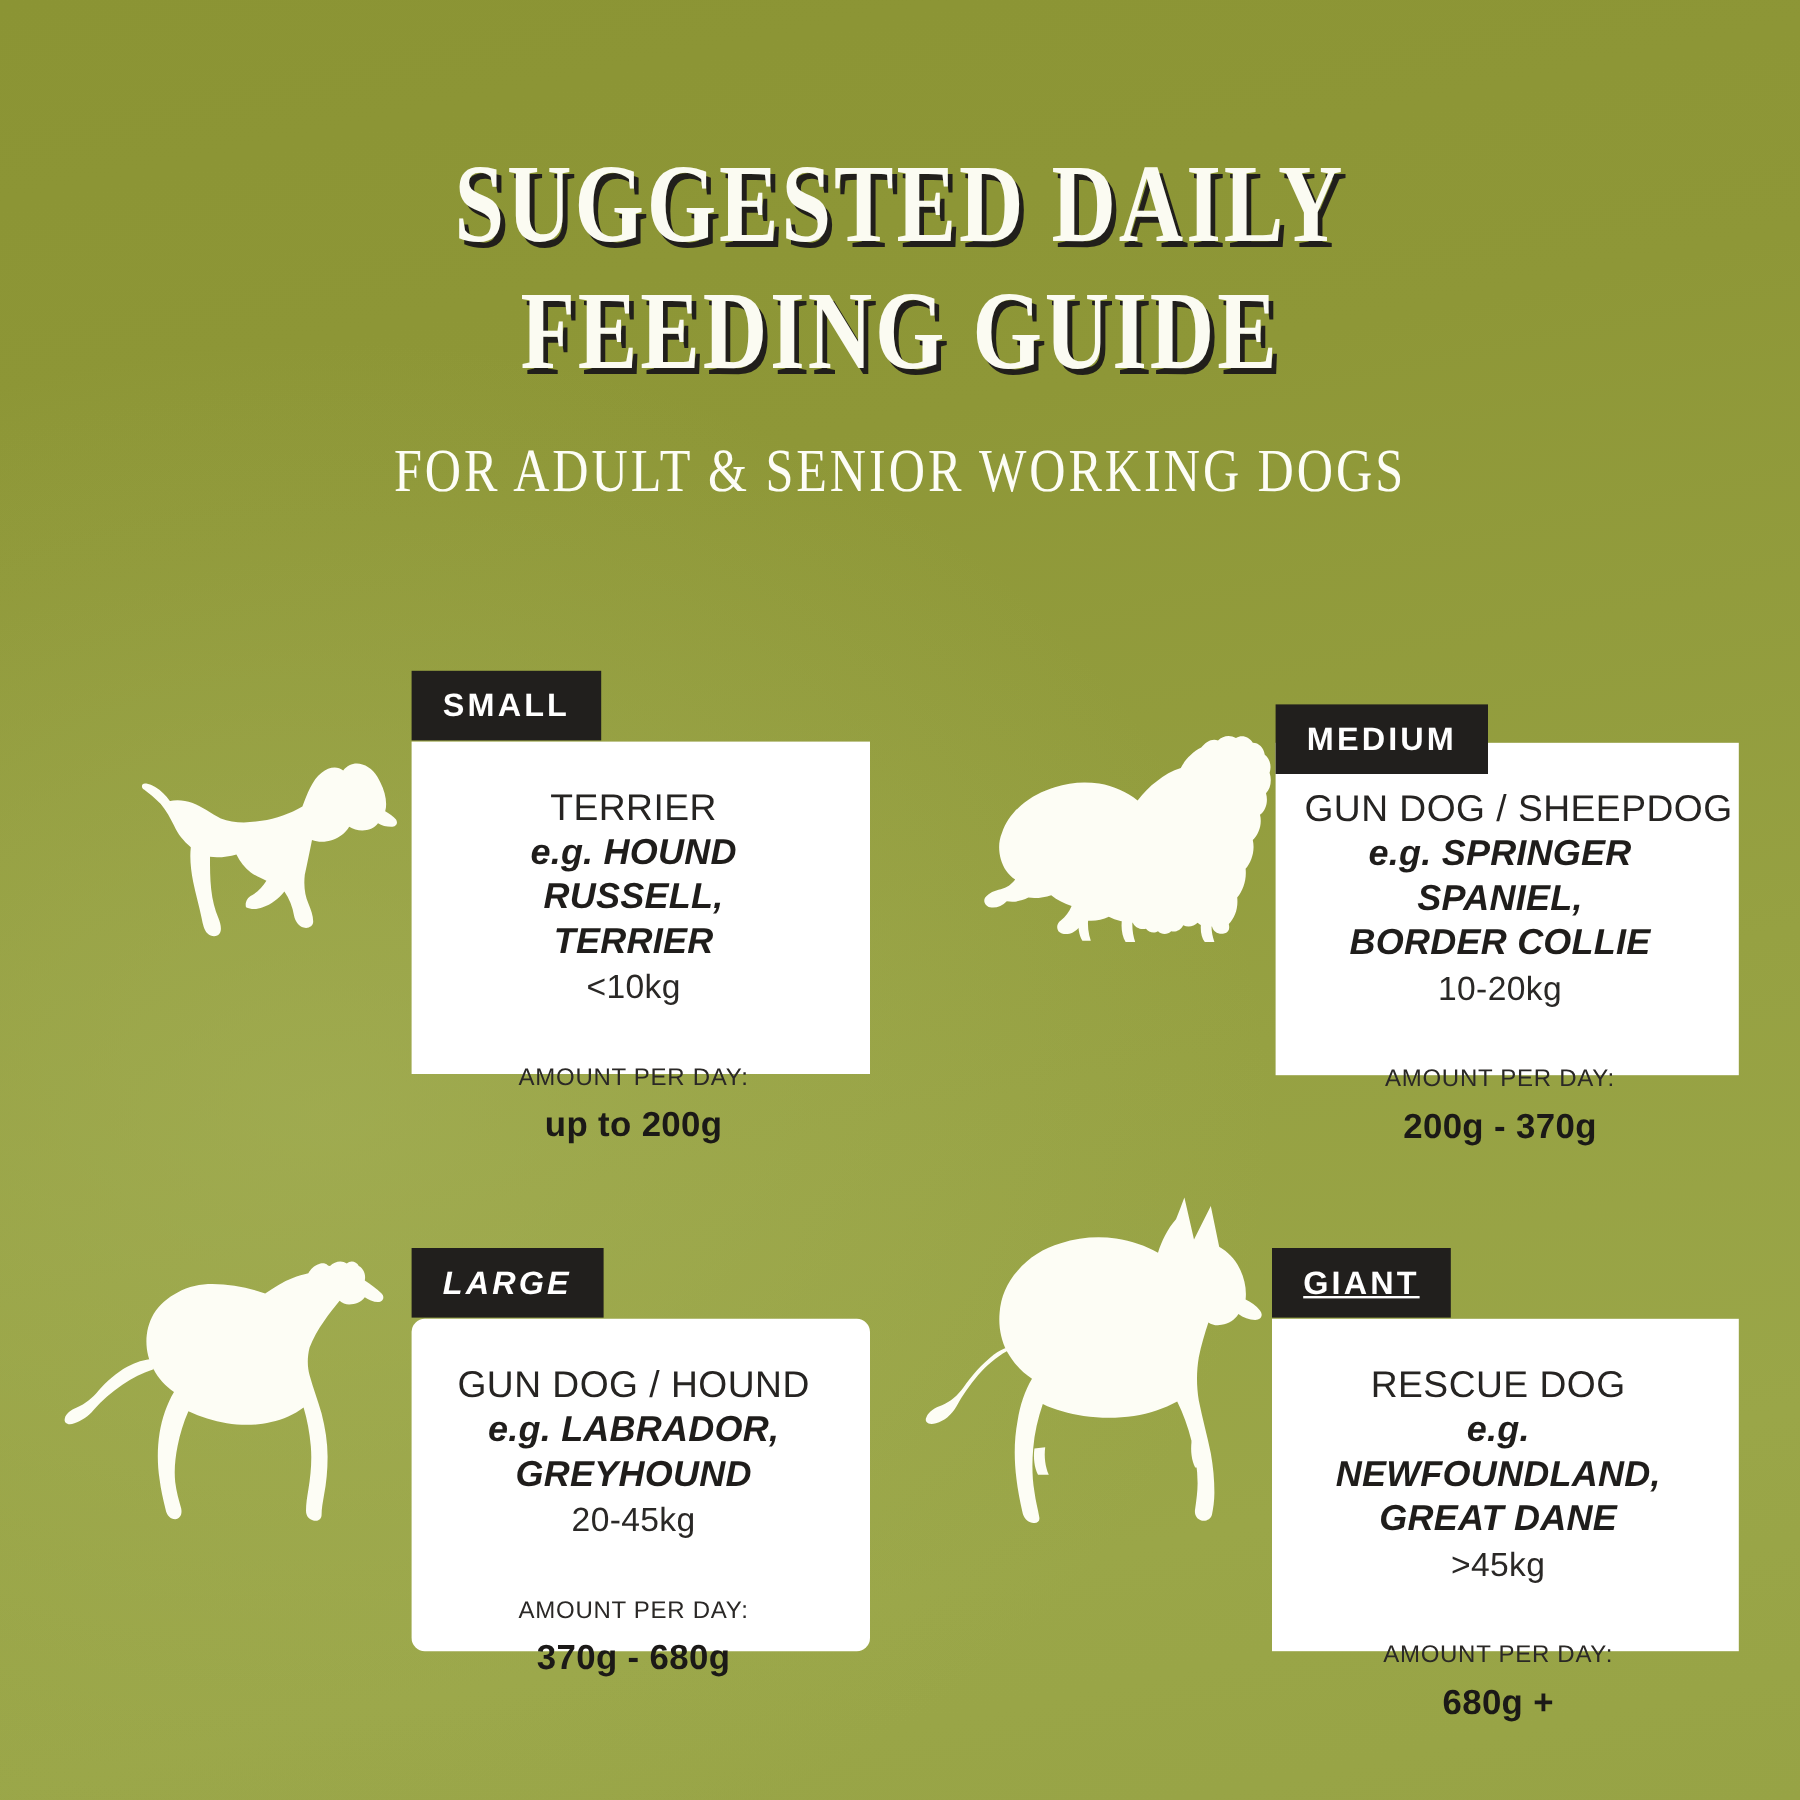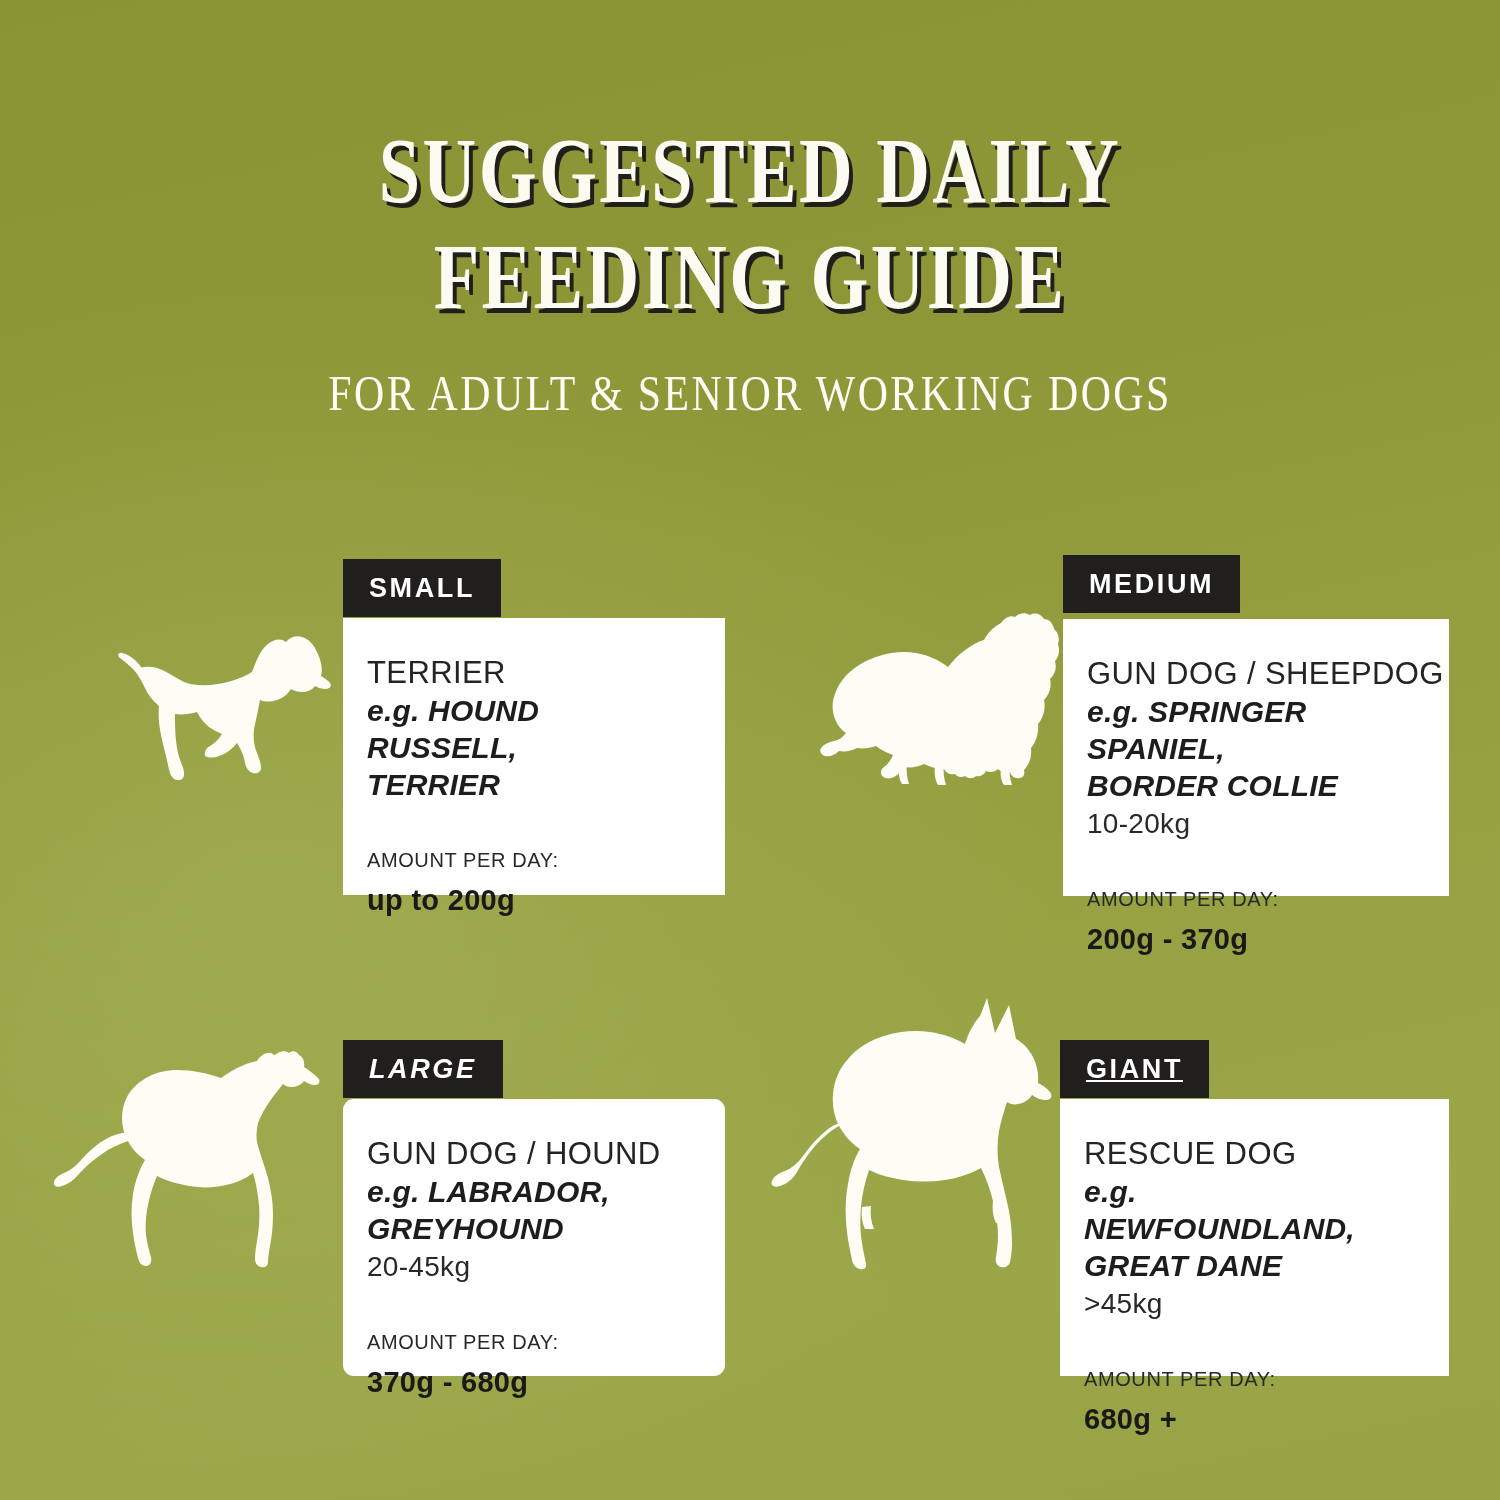--- a/index.html
+++ b/index.html
@@ -55,20 +55,21 @@
     line-height:1;
     z-index:3;
     white-space:nowrap;
   }
   .card{
     position:absolute;
     background:#ffffff;
     z-index:2;
     box-sizing:border-box;
     padding:36px 36px 30px 24px;
+    text-align:center;
   }
   .c-type{
     font-size:31px;
     color:#262422;
     font-weight:400;
     letter-spacing:0.4px;
     line-height:38px;
     white-space:nowrap;
   }
   .c-eg{
@@ -138,20 +139,21 @@
       </svg>
     </div>
     <div class="tag" style="left:343px;top:559px;text-align:center;">SMALL</div>
     <div class="card" style="left:343px;top:618px;width:382px;height:277px;">
       <div class="c-type">TERRIER</div>
       <div class="c-eg">
         <span class="lead">e.g.</span>
         <span>HOUND RUSSELL,</span><br>
         <span>TERRIER</span>
       </div>
+      <div class="c-weight">&lt;10kg</div>
       <div class="c-amount-label">AMOUNT PER DAY:</div>
       <div class="c-amount-value">up to 200g</div>
     </div>
   </div>
 
   <div class="entry">
     <div class="dog" style="left:805px;top:605px;width:255px;height:180px;">
       <svg viewBox="0 0 255 180" xmlns="http://www.w3.org/2000/svg">
         <path fill="#fdfdf5" d="M196 18 C200 13,205 10,210 12 C214 8,220 7,225 10 C230 7,236 9,239 14
           C244 14,248 18,249 24 C253 27,255 33,253 39 C255 45,254 52,250 56 C252 63,250 70,245 74
@@ -163,21 +165,21 @@
           C46 146,40 147,34 146 C30 150,25 152,20 151 C16 150,14 146,16 143 C19 139,24 137,29 136
           C34 135,38 132,41 128 C35 124,31 118,29 111 C27 104,27 96,30 89 C33 80,39 72,46 66
           C54 59,64 54,74 51 C86 47,99 46,111 48 C123 50,134 55,143 62 C148 56,153 50,159 46
           C165 41,172 37,179 35 C182 29,188 22,196 18 Z"></path>
         <path fill="#fdfdf5" d="M94 160 C93 167,94 174,97 179 L104 179 C102 173,101 166,102 159 Z"></path>
         <path fill="#fdfdf5" d="M130 161 C129 168,130 175,133 180 L141 180 C139 174,138 167,139 160 Z"></path>
         <path fill="#fdfdf5" d="M196 163 C195 170,196 176,199 180 L207 180 C205 174,204 168,205 162 Z"></path>
         <path fill="#fdfdf5" d="M39 140 C35 144,30 147,24 148 C19 149,16 147,17 144 C19 140,24 138,29 137 C34 136,38 134,41 131 Z"></path>
       </svg>
     </div>
-    <div class="tag" style="left:1063px;top:555px;text-align:center;">MEDIUM</div>
+    <div class="tag" style="left:1063px;top:587px;text-align:center;">MEDIUM</div>
     <div class="card" style="left:1063px;top:619px;width:386px;height:277px;">
       <div class="c-type">GUN DOG / SHEEPDOG</div>
       <div class="c-eg">
         <span class="lead">e.g.</span>
         <span>SPRINGER SPANIEL,</span><br>
         <span>BORDER COLLIE</span>
       </div>
       <div class="c-weight">10-20kg</div>
       <div class="c-amount-label">AMOUNT PER DAY:</div>
       <div class="c-amount-value">200g - 370g</div>

